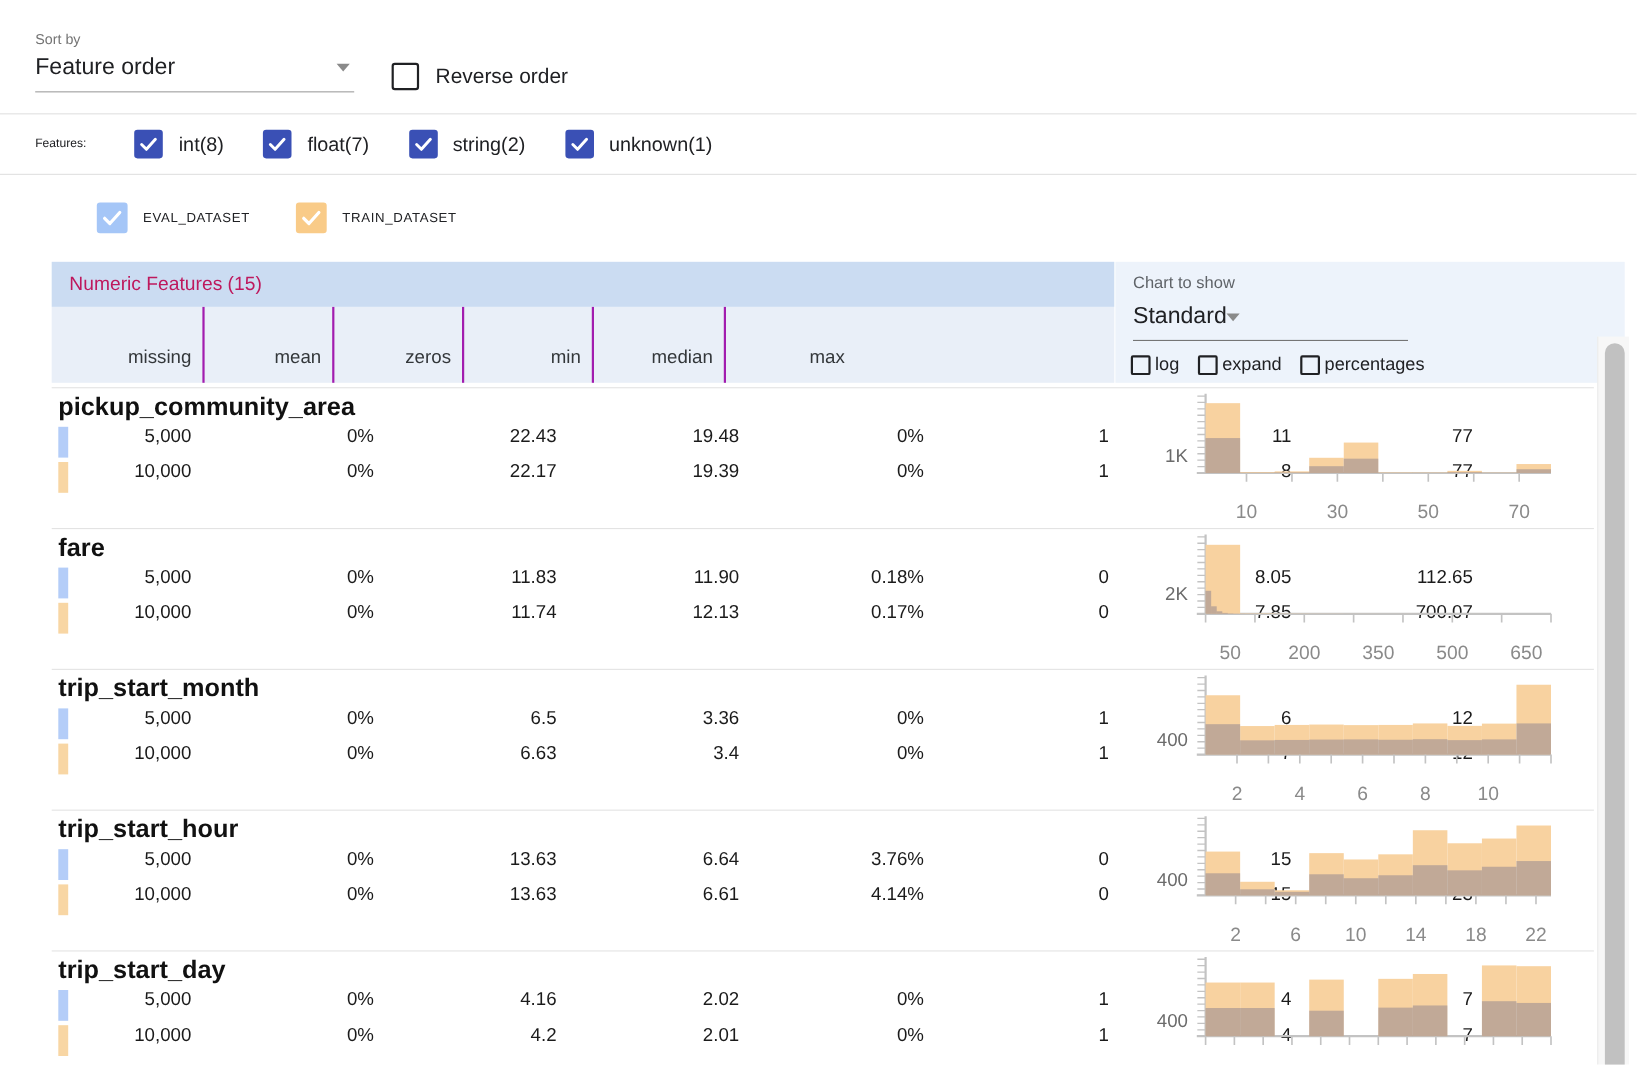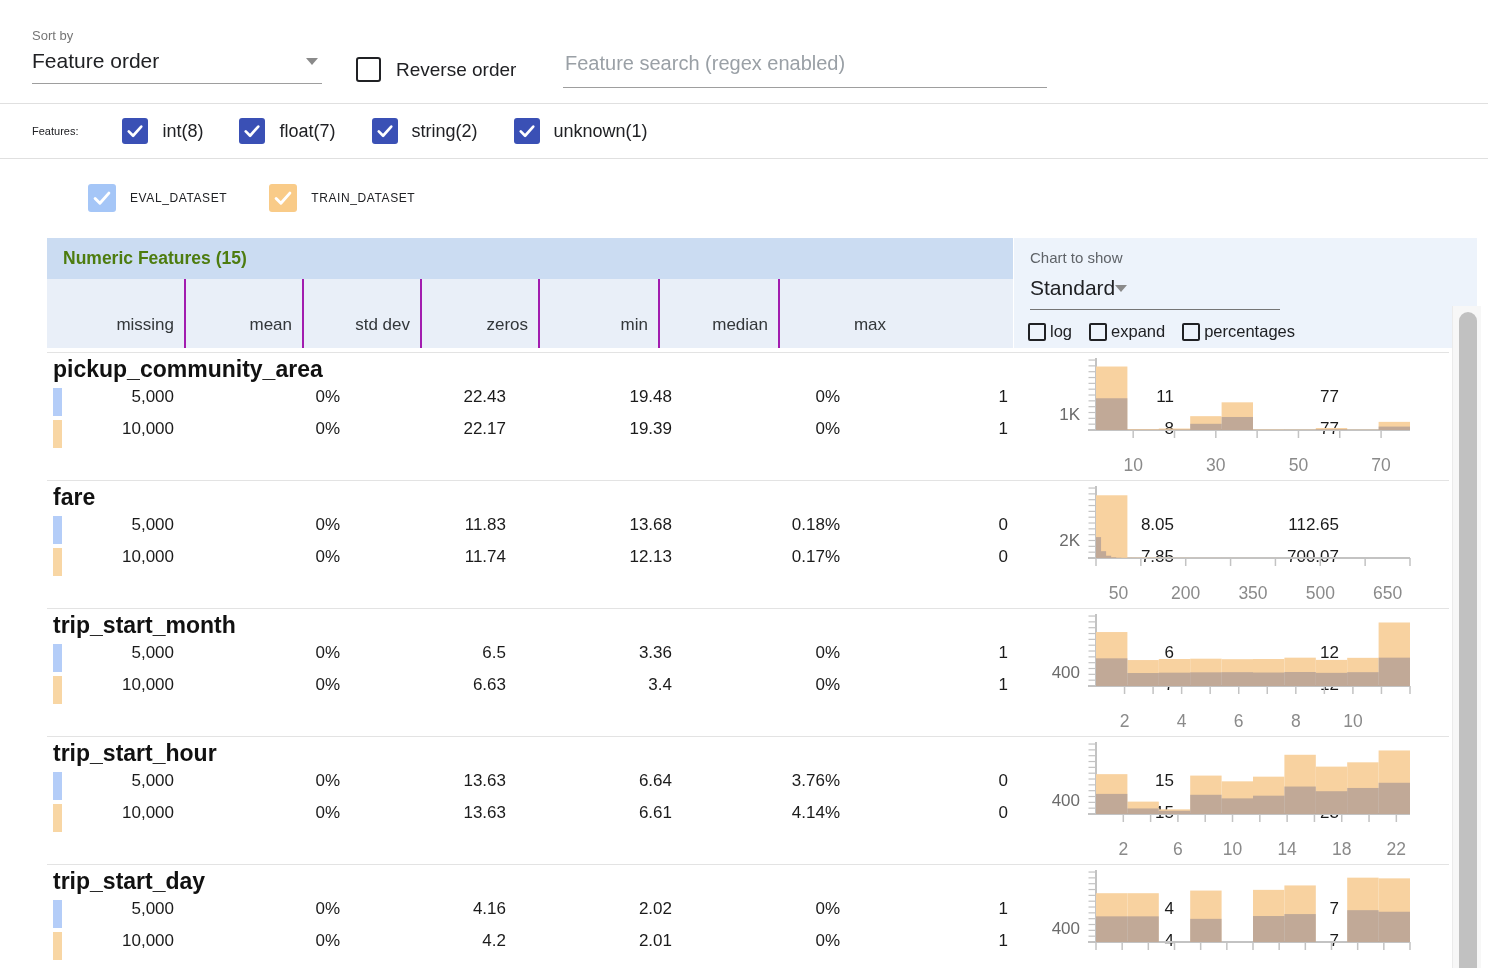--- a/index.html
+++ b/index.html
@@ -31,21 +31,21 @@
   .filter-label{font-size:18px;color:#202124;}
   
   .datasets-row{position:absolute;left:88px;top:160px;height:76px;display:flex;align-items:center;gap:42px;}
   .ds-item{display:inline-flex;align-items:center;gap:14px;cursor:pointer;}
   .ds-cb{width:28px;height:28px;border-radius:3px;display:inline-flex;align-items:center;justify-content:center;}
   .ds-cb svg{width:22px;height:22px;display:block;}
   .ds-label{font-size:12px;letter-spacing:.6px;color:#202124;}
   
   .band{position:absolute;left:47px;top:238px;width:966px;height:41px;background:#cbdcf2;
         display:flex;align-items:center;padding-left:16px;box-sizing:border-box;
-        font-weight:bold;font-size:17.5px;color:#4d7c0f;}
+        font-weight:normal;font-size:17.5px;color:#be185d;}
   .subheader{position:absolute;left:47px;top:279px;width:966px;height:69px;background:#e9eff8;
              display:grid;grid-template-columns:137px 118px 118px 118px 120px 120px 118px 117px;}
   .colh{align-self:end;text-align:right;padding:0 10px 13px 0;font-size:17px;color:#33373a;
         border-left:2px solid #a21caf;box-sizing:border-box;height:100%;display:flex;align-items:flex-end;justify-content:flex-end;}
   .colh:first-child{border-left:none;}
   
   .panel{position:absolute;left:1014px;top:238px;width:463px;height:110px;background:#edf3fb;box-sizing:border-box;}
   .panel-label{position:absolute;left:16px;top:11px;font-size:15px;color:#5f6368;}
   .panel-select{position:absolute;left:16px;top:38px;width:250px;display:flex;align-items:center;
                 border-bottom:1px solid #757575;padding-bottom:9px;cursor:pointer;}
@@ -82,21 +82,20 @@
       <div class="small-label">Sort by</div>
       <div class="select-line">
         <span class="select-value">Feature order</span>
         <span class="dd-arrow"></span>
       </div>
     </div>
     <label class="reverse">
       <span class="cb-outline"></span>
       <span class="reverse-label">Reverse order</span>
     </label>
-    <input class="search" type="text" placeholder="Feature search (regex enabled)" style="">
   </div>
 
   <div class="features-row">
     <span class="features-label">Features:</span>
     <span id="filters" style="display:inline-flex;gap:36px;">
         <span class="filter-item">
           <span class="cb" style="background: rgb(58, 80, 181);">
             <svg viewBox="0 0 24 24">
               <path d="M4.5 12.5l5.2 5.2 9.8-11" fill="none" stroke="#ffffff" stroke-width="3.2" stroke-linecap="round" stroke-linejoin="round"></path>
             </svg>
@@ -149,21 +148,20 @@
       </span>
     </div>
 
   <div class="band">
     <span>Numeric Features (15)</span>
   </div>
 
   <div class="subheader" id="cols">
       <div class="colh">missing</div>
       <div class="colh">mean</div>
-      <div class="colh">std dev</div>
       <div class="colh">zeros</div>
       <div class="colh">min</div>
       <div class="colh">median</div>
       <div class="colh">max</div>
     </div>
 
   <div class="panel">
     <div class="panel-label">Chart to show</div>
     <div class="panel-select">
       <span class="val">Standard</span>
@@ -215,21 +213,21 @@
           <div class="cell">8</div>
           <div class="cell">77</div>
         </div>
       </div>
       <div class="group" style="top: 128px;">
         <div class="fname">fare</div>
         <div class="frow" style="top: 30px;">
           <div class="cell">5,000<span class="swatch" style="background: rgb(180, 205, 248);"></span></div>
           <div class="cell">0%</div>
           <div class="cell">11.83</div>
-          <div class="cell">13.68</div>
+          <div class="cell">11.90</div>
           <div class="cell">0.18%</div>
           <div class="cell">0</div>
           <div class="cell">8.05</div>
           <div class="cell">112.65</div>
         </div>
         <div class="frow" style="top: 62px;">
           <div class="cell">10,000<span class="swatch" style="background: rgb(248, 214, 164);"></span></div>
           <div class="cell">0%</div>
           <div class="cell">11.74</div>
           <div class="cell">12.13</div>

